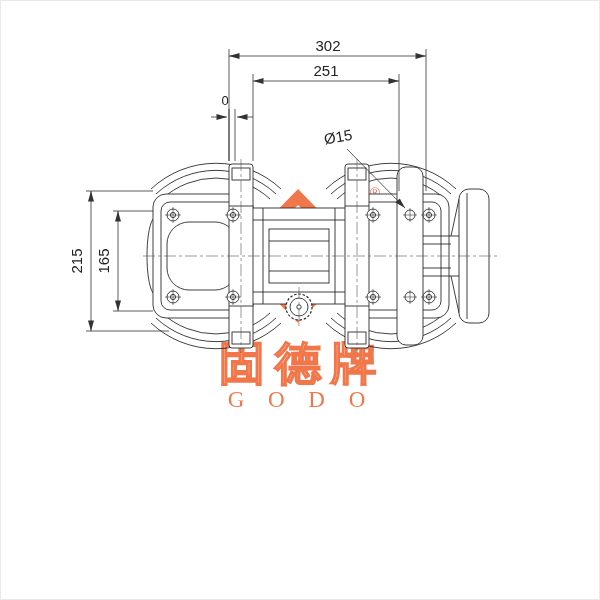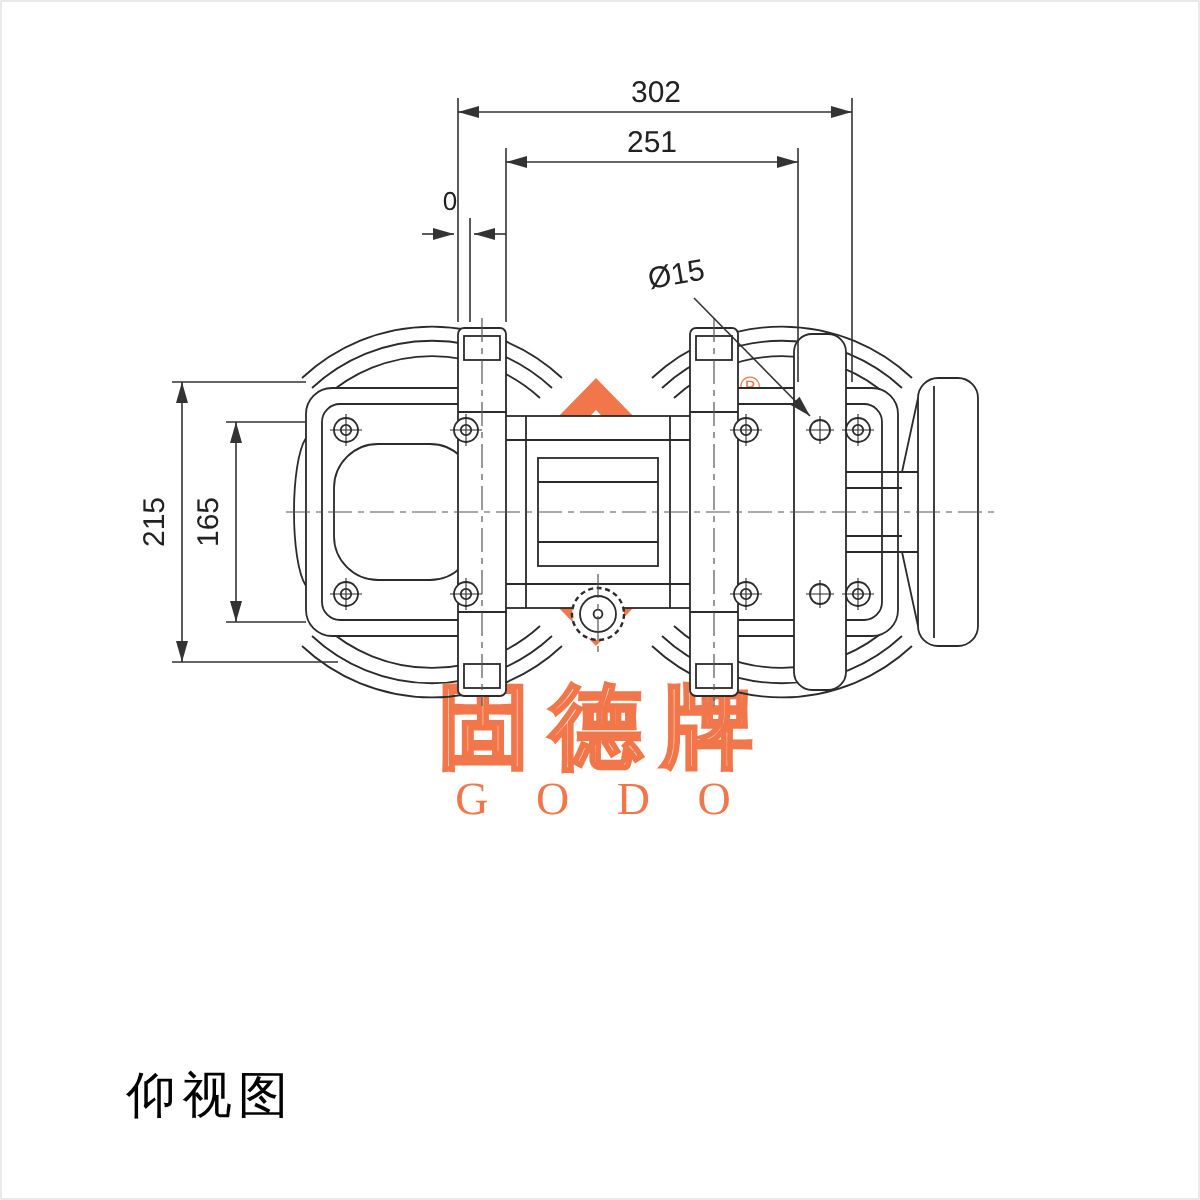--- a/index.html
+++ b/index.html
@@ -126,14 +126,13 @@
         <text x="327" y="50">302</text>
         <text x="325" y="75">251</text>
         <text class="small" x="224" y="104">0</text>
         <text x="338" y="141" transform="rotate(-10 338 141)">Ø15</text>
         <text transform="translate(81,260) rotate(-90)">215</text>
         <text transform="translate(108,260) rotate(-90)">165</text>
       </g>
     </g>
   </svg>
 
-  <div class="view-label">仰视图</div>
 </div>
 
 </body></html>

